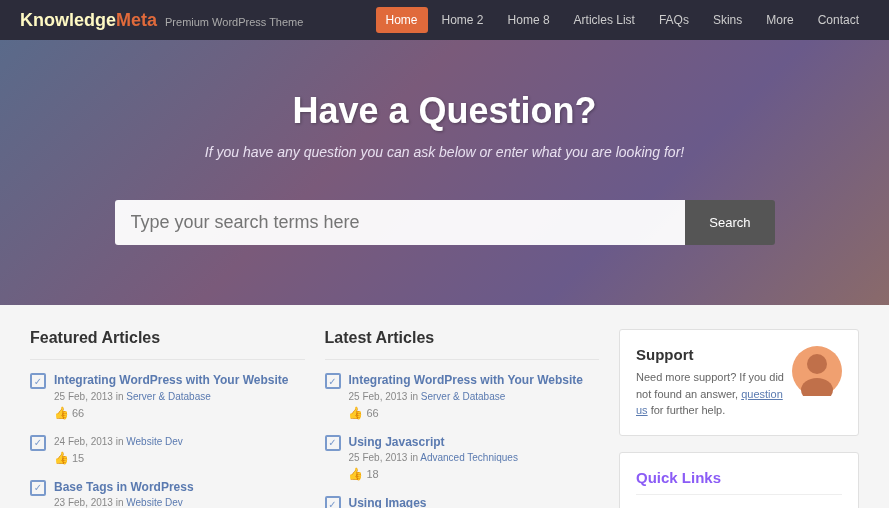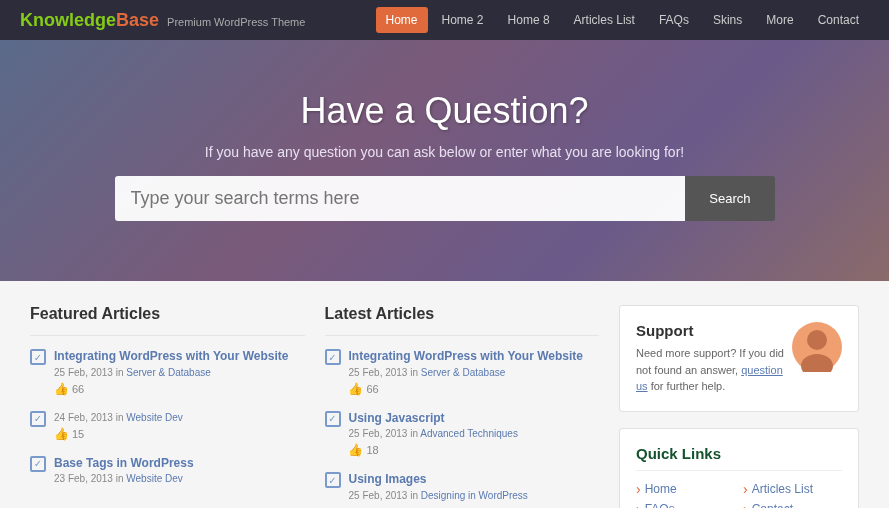--- a/index.html
+++ b/index.html
@@ -17,21 +17,21 @@
       display: flex;
       align-items: baseline;
       gap: 8px;
       margin-right: auto;
     }
     .nav-logo-main {
       font-size: 18px;
       font-weight: bold;
       color: #fff;
     }
-    .nav-logo-main span { color: #84cc16; }
+    .nav-logo-main span { color: #fef9c3; }
     .nav-logo-sub {
       font-size: 11px;
       color: #aaa;
     }
     .nav-links {
       display: flex;
       gap: 4px;
       list-style: none;
     }
     .nav-links li a {
@@ -53,29 +53,30 @@
       padding: 50px 20px 60px;
       text-align: center;
       min-height: 230px;
       display: flex;
       flex-direction: column;
       align-items: center;
       justify-content: center;
     }
     .hero-title {
       font-size: 36px;
-      font-weight: normal;
+      font-weight: bold;
       color: #fff;
       margin-bottom: 12px;
       text-shadow: 1px 1px 3px rgba(0,0,0,0.3);
     }
     .hero-subtitle {
       font-size: 14px;
       color: #e8e0f0;
-      margin-bottom: 16px;
+      font-style: italic;
+      margin-bottom: 40px;
     }
     .search-bar {
       display: flex;
       width: 660px;
       max-width: 90%;
     }
     .search-input {
       flex: 1;
       padding: 12px 16px;
       font-size: 18px;
@@ -208,21 +209,21 @@
     .quick-links-box {
       background: #fff;
       border: 1px solid #e0e0e0;
       border-radius: 3px;
       padding: 16px;
       margin-bottom: 16px;
     }
     .quick-links-title {
       font-size: 15px;
       font-weight: bold;
-      color: #14532d;
+      color: #8b5cf6;
       margin-bottom: 10px;
       padding-bottom: 8px;
       border-bottom: 1px solid #eee;
     }
     .quick-links-grid {
       display: grid;
       grid-template-columns: 1fr 1fr;
       gap: 4px 8px;
     }
     .quick-link-item {
@@ -244,21 +245,21 @@
       border-top: 1px solid #e5e5e5;
       margin: 4px 0 12px;
     }
   </style>
 </head>
 <body>
 
 <nav>
   <div class="nav-logo">
     <span class="nav-logo-main">
-      <span>Knowledge</span><span style="color:#e06a3b">Base</span>
+      <span>Knowledge</span><span style="color:#e06a3b">Meta</span>
     </span>
     <span class="nav-logo-sub">Premium WordPress Theme</span>
   </div>
   <ul class="nav-links">
     <li>
         <a href="#" class="active">Home</a>
       </li>
     <li>
         <a href="#">Home 2</a>
       </li>

